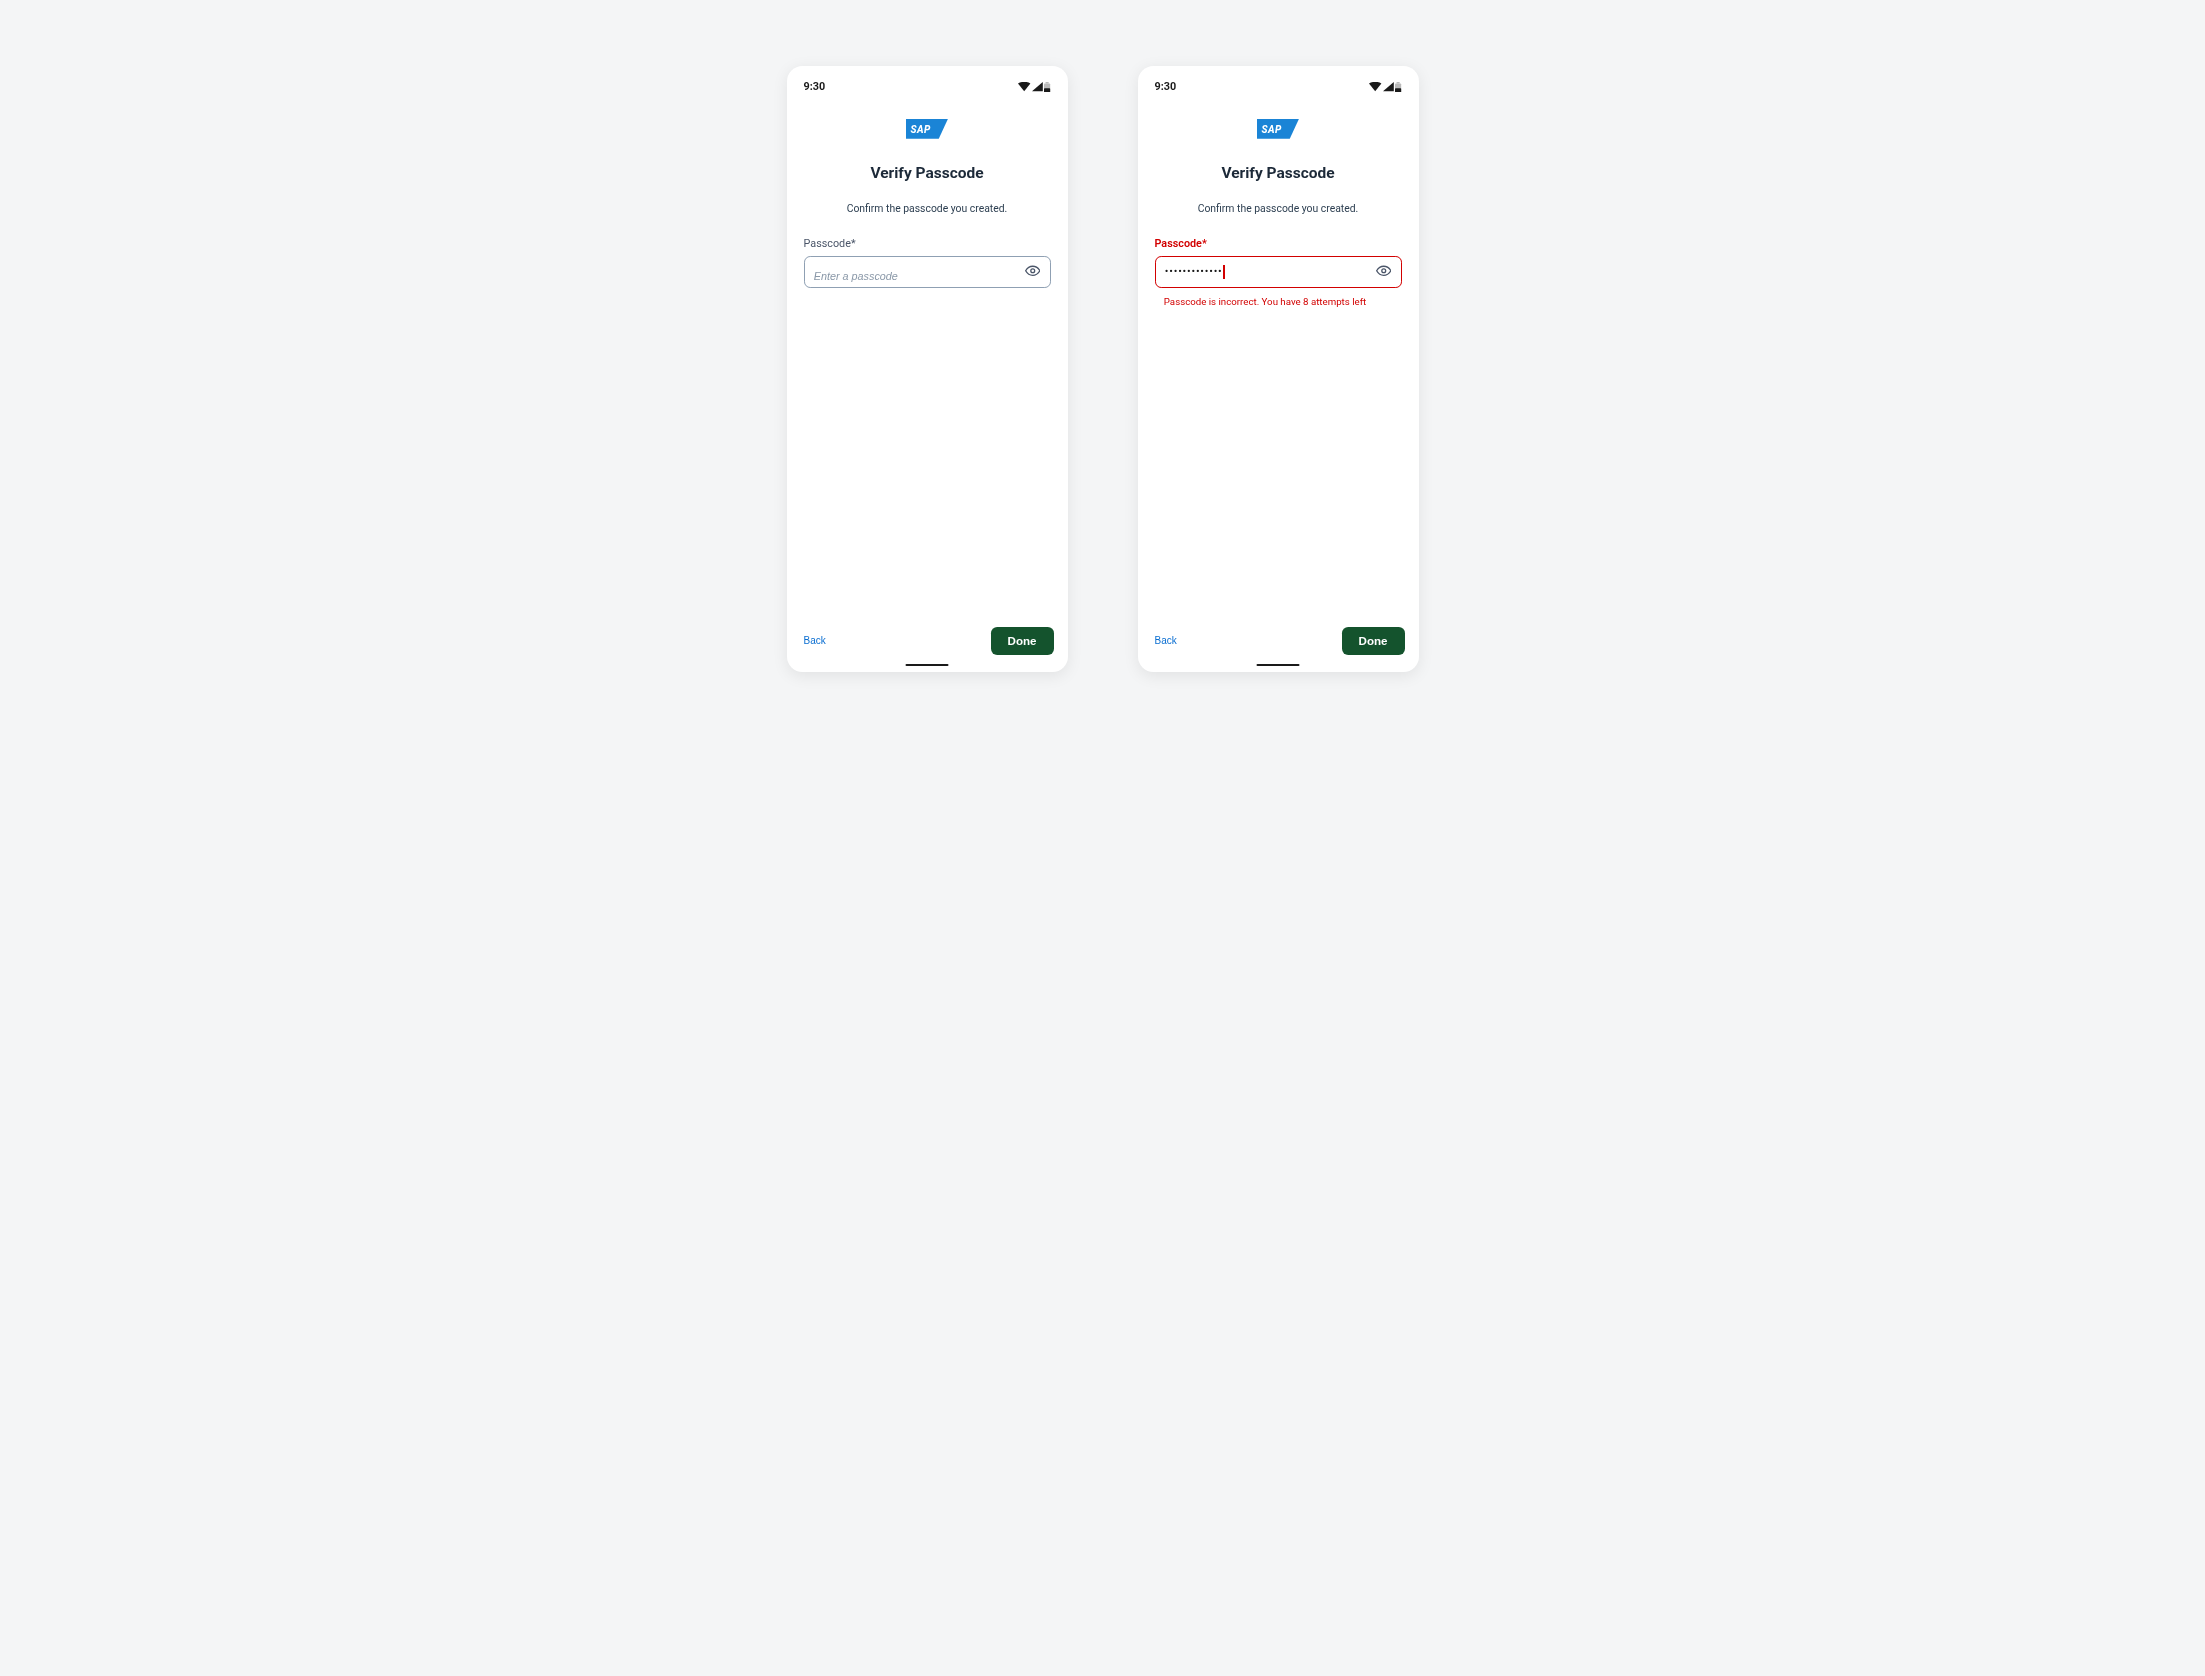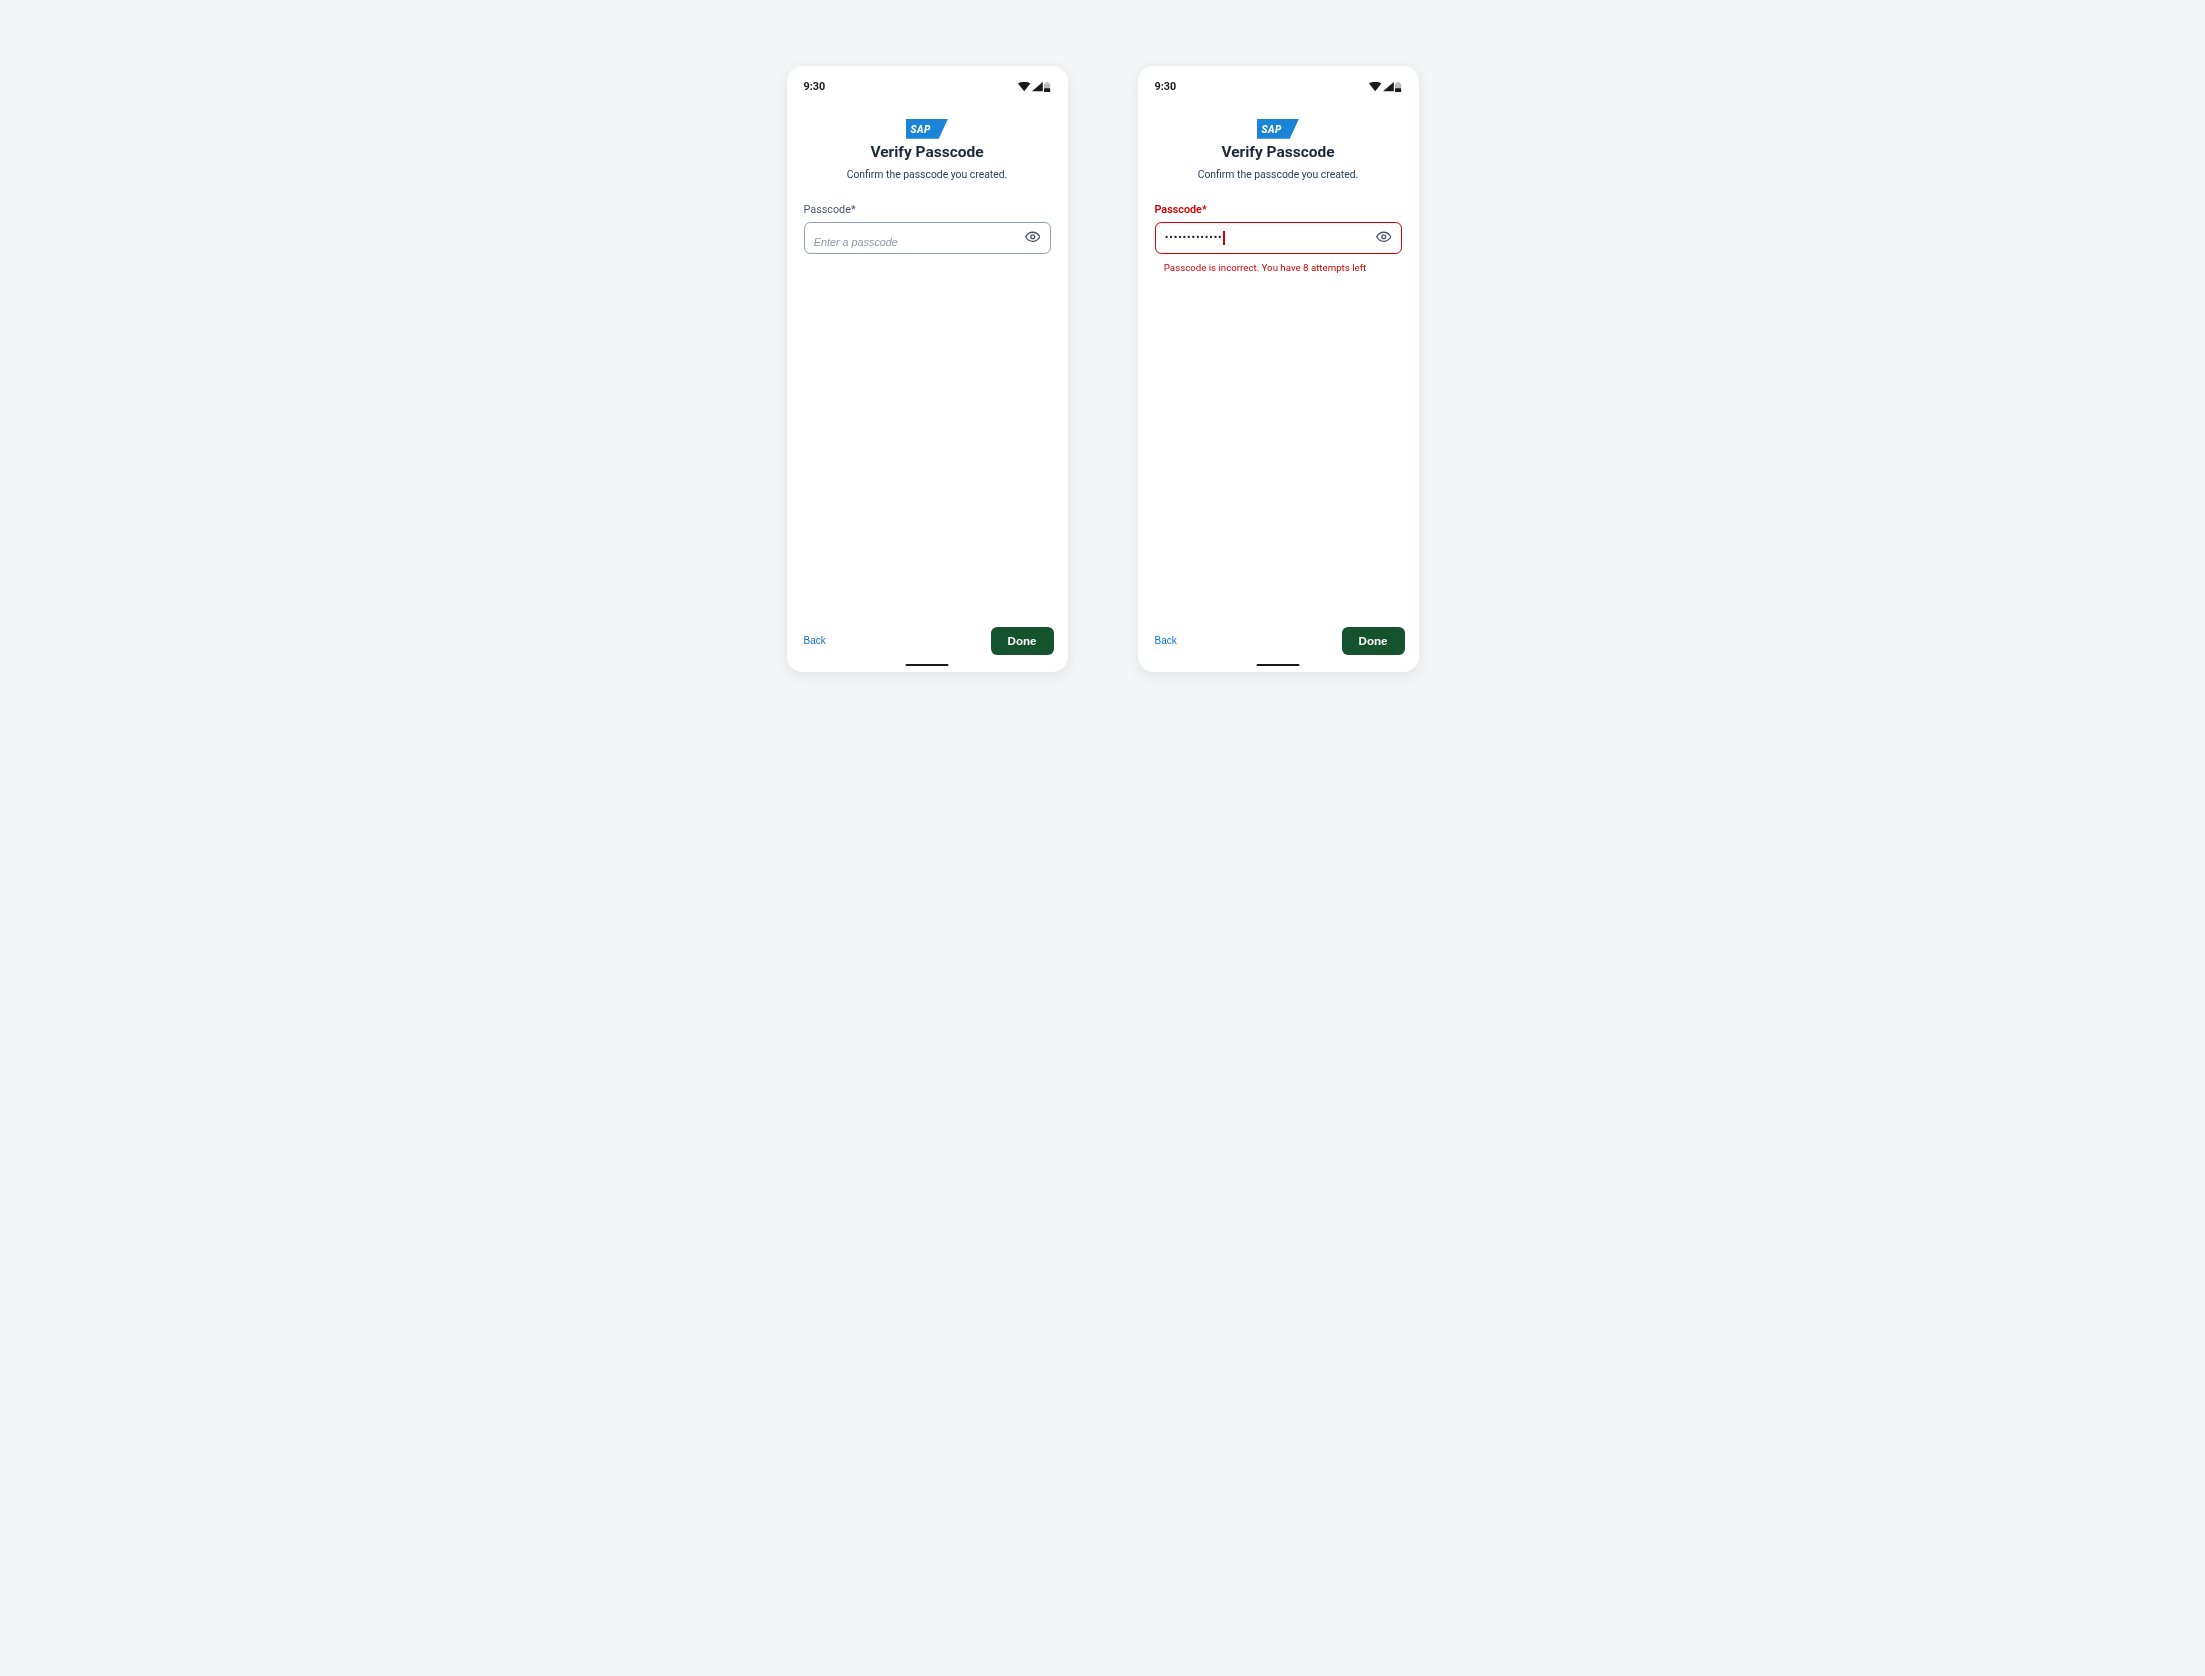--- a/index.html
+++ b/index.html
@@ -44,21 +44,21 @@
     flex: 1;
     display: flex;
     flex-direction: column;
     align-items: center;
     padding: 21.7px 17px 0 17px;
   }
   .logo-wrap {
     position: relative;
     width: 42px;
     height: 20px;
-    margin-bottom: 4px;
+    margin-bottom: 25px;
   }
   .logo-para {
     width: 42px;
     height: 20px;
     background: #1a84d6;
     clip-path: polygon(0 0, 100% 0, 78% 100%, 0 100%);
   }
   .logo-text {
     position: absolute;
     top: 50%;
@@ -67,21 +67,21 @@
     color: #fff;
     font-weight: 800;
     font-size: 10px;
     letter-spacing: 0.4px;
     font-style: italic;
   }
   .title {
     font-size: 15.5px;
     font-weight: 700;
     color: #1c2938;
-    margin-bottom: 7px;
+    margin-bottom: 20px;
   }
   .subtitle {
     font-size: 10.4px;
     color: #2c3e50;
     margin-bottom: 22px;
   }
   .field-wrap {
     width: 100%;
   }
   .field-label {

